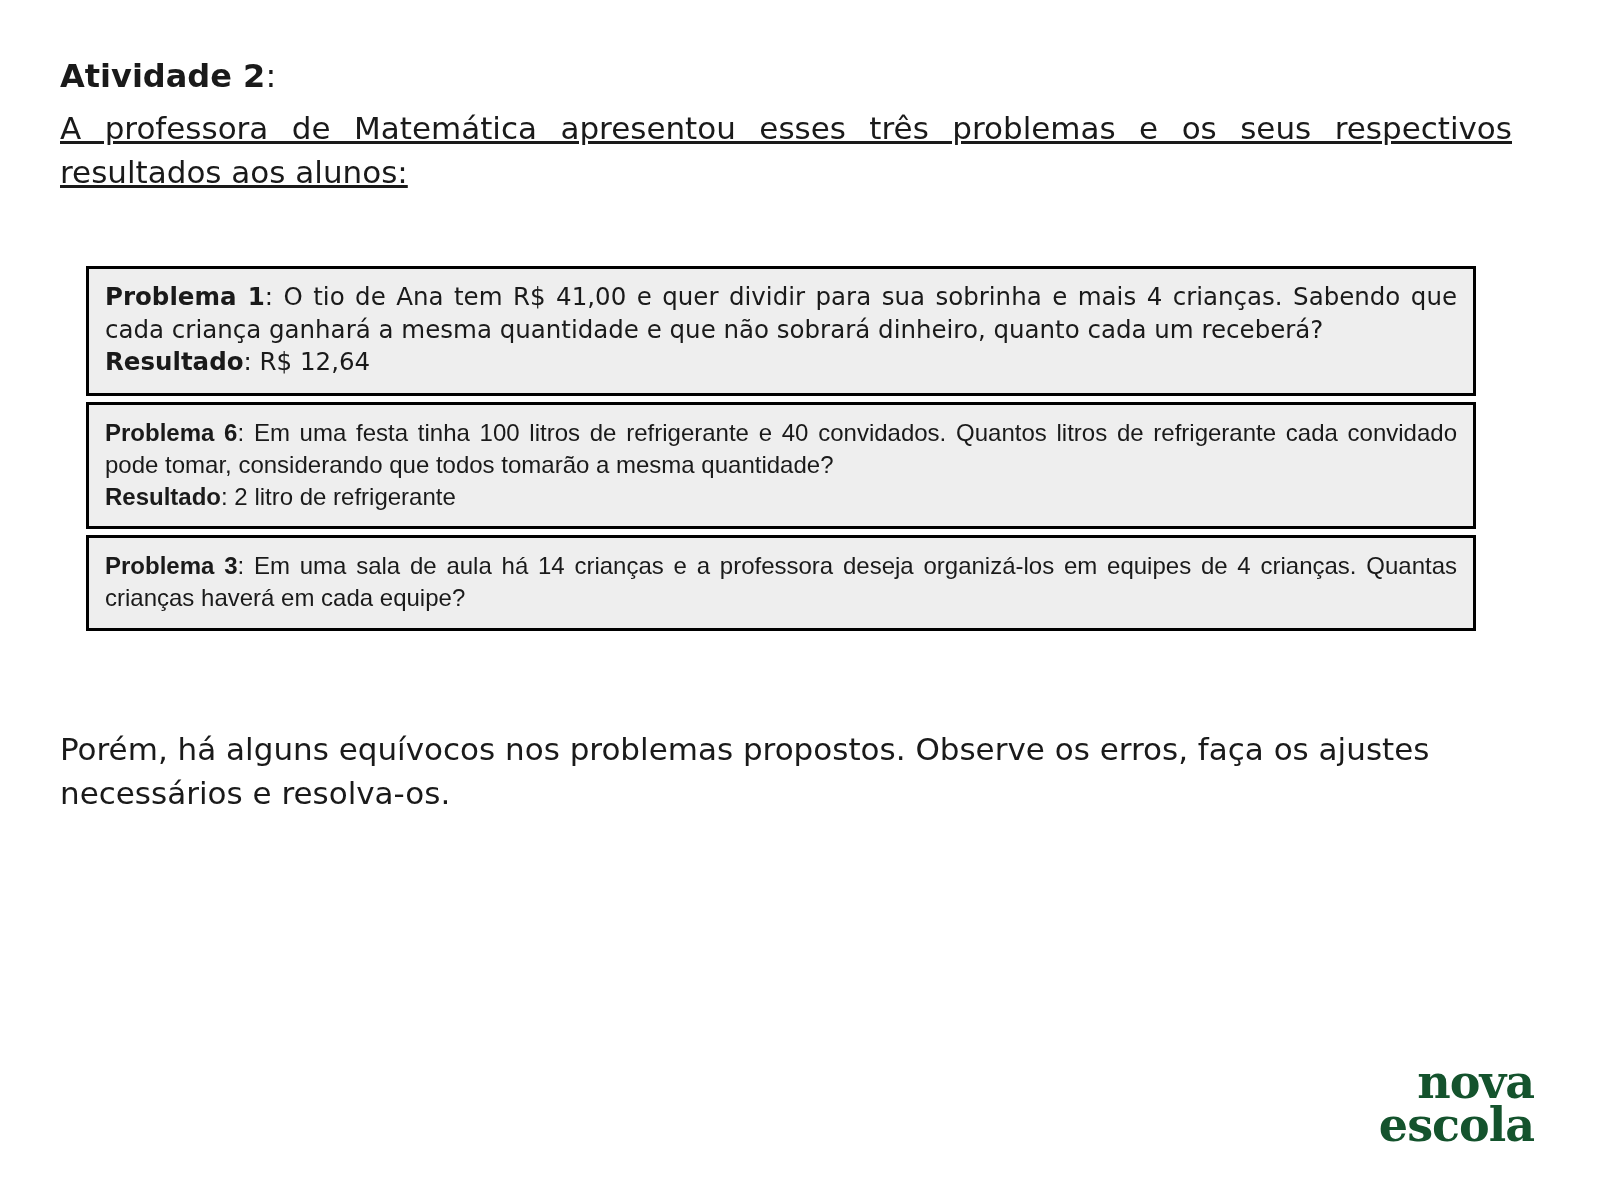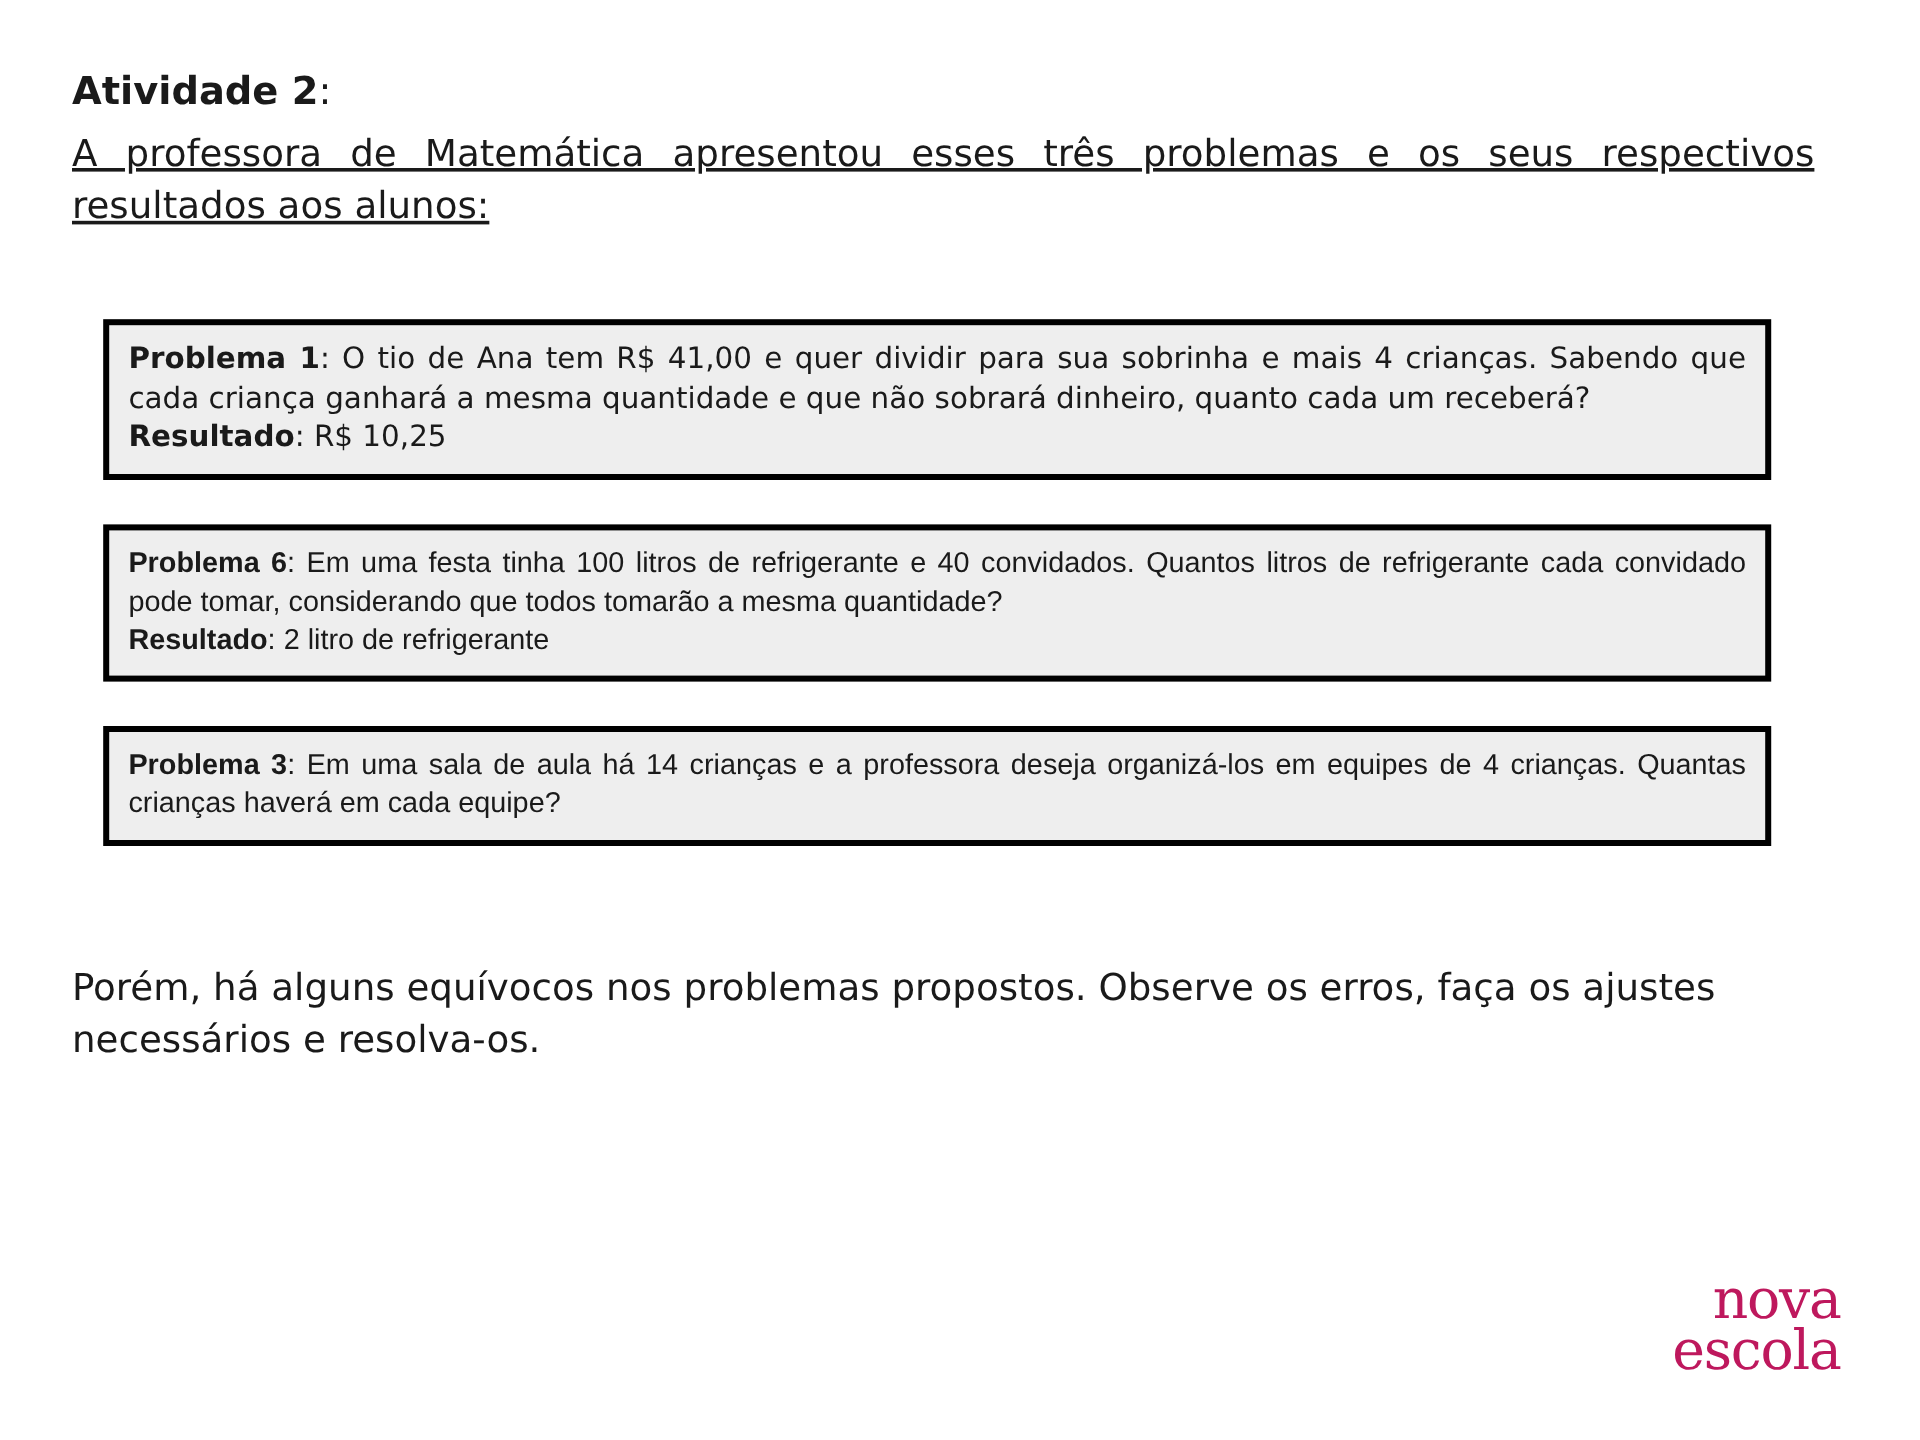--- a/index.html
+++ b/index.html
@@ -47,25 +47,25 @@
     text-decoration: underline;
   }
 
   .problems {
     margin-top: 72px;
     width: 1390px;
     margin-left: 26px;
   }
 
   .problem-box {
-    border: 5px solid #000000;
+    border: 3px solid #000000;
     background: #eeeeee;
     box-sizing: border-box;
     padding: 12px 16px 14px 16px;
-    margin-bottom: 37px;
+    margin-bottom: 6px;
   }
 
   .problem-text {
     font-size: 24.5px;
     line-height: 1.33;
     text-align: justify;
     text-align-last: left;
     margin: 0;
   }
   .problem-text .bold {
@@ -95,22 +95,22 @@
     width: 1452px;
     text-align: left;
   }
 
   .logo {
     position: absolute;
     right: 66px;
     bottom: 52px;
     text-align: right;
     font-family: "DejaVu Serif", serif;
-    color: #be185d;
-    font-weight: 400;
+    color: #14532d;
+    font-weight: 700;
     font-size: 46px;
     line-height: 0.95;
     letter-spacing: -1px;
     user-select: none;
     margin-left: 38px;
   }
   .logo div {
     display: block;
   }
 </style>
@@ -125,21 +125,21 @@
 
   <p class="intro">A professora de Matemática apresentou esses três problemas e os seus respectivos resultados aos alunos:</p>
 
   <div class="problems">
 
     <div class="problem-box">
       <p class="problem-text">
         <span class="bold">Problema 1</span><span>: </span><span>O tio de Ana tem R$ 41,00 e quer dividir para sua sobrinha e mais 4 crianças. Sabendo que cada criança ganhará a mesma quantidade e que não sobrará dinheiro, quanto cada um receberá?</span>
       </p>
       <p class="problem-result">
-        <span class="bold">Resultado</span><span>: </span><span>R$ 10,25</span>
+        <span class="bold">Resultado</span><span>: </span><span>R$ 12,64</span>
       </p>
     </div>
 
     <div class="problem-box alt-face">
       <p class="problem-text">
         <span class="bold">Problema 6</span><span>: </span><span>Em uma festa tinha 100 litros de refrigerante e 40 convidados. Quantos litros de refrigerante cada convidado pode tomar, considerando que todos tomarão a mesma quantidade?</span>
       </p>
       <p class="problem-result">
         <span class="bold">Resultado</span><span>: </span><span>2 litro de refrigerante</span>
       </p>

